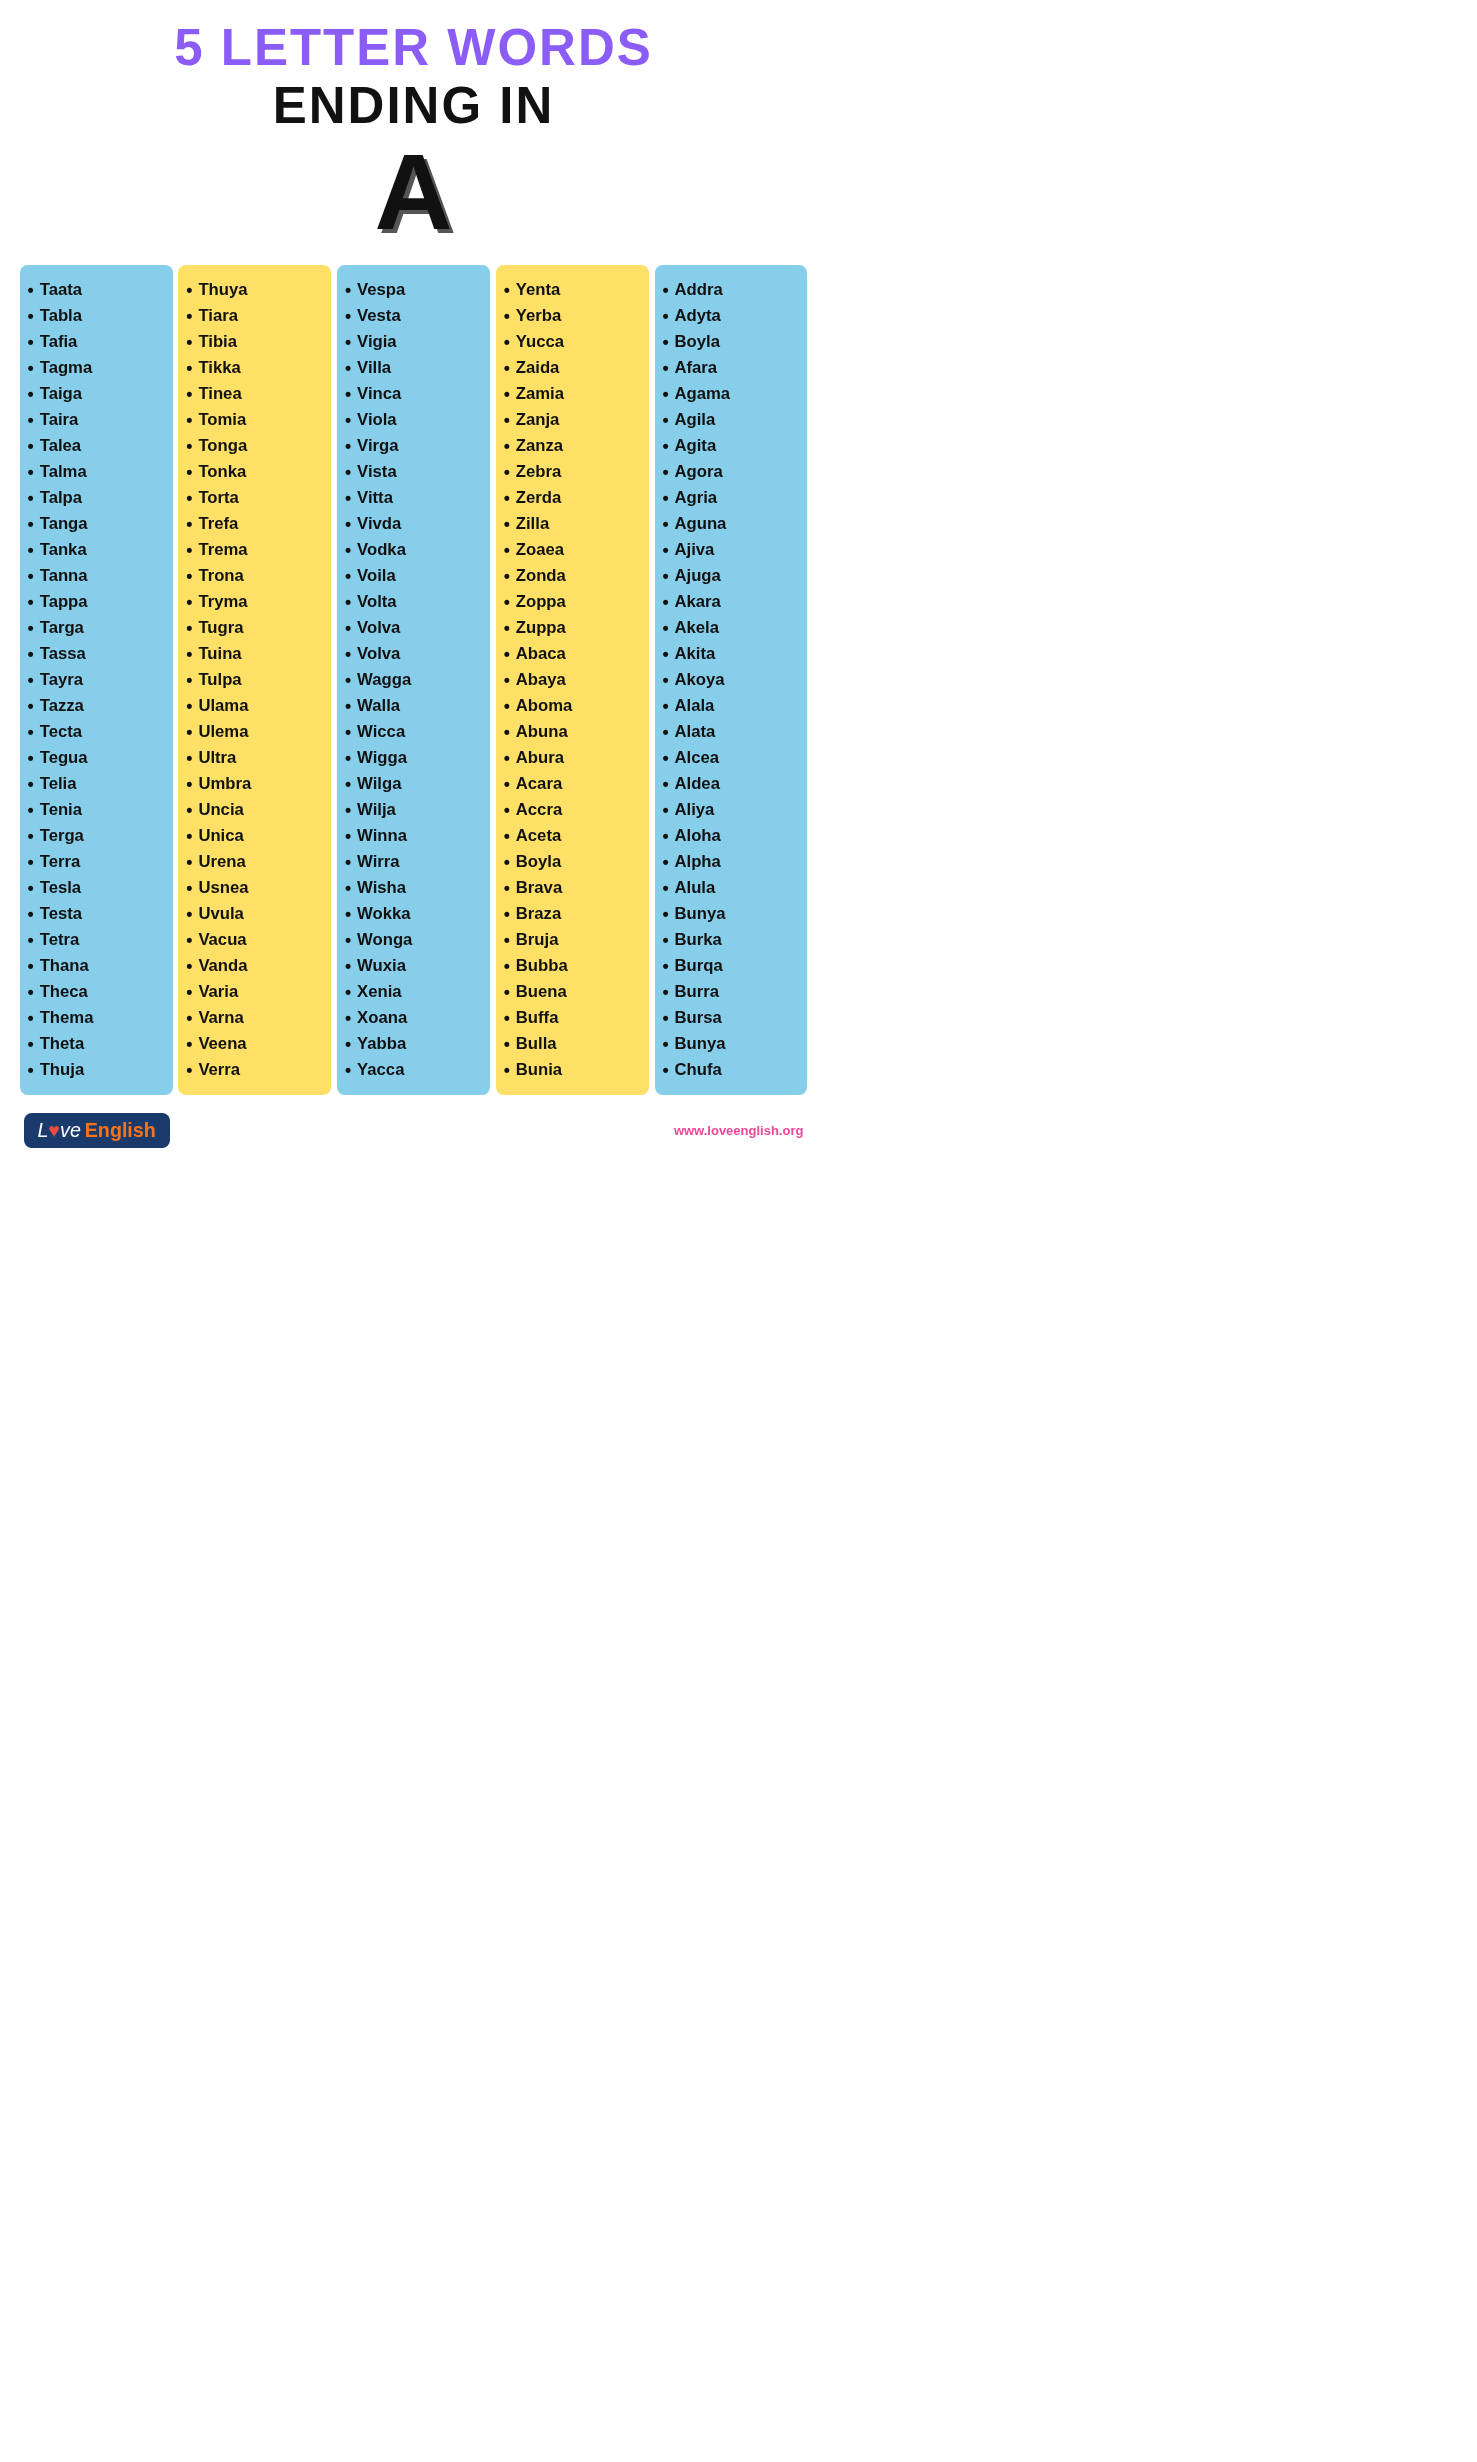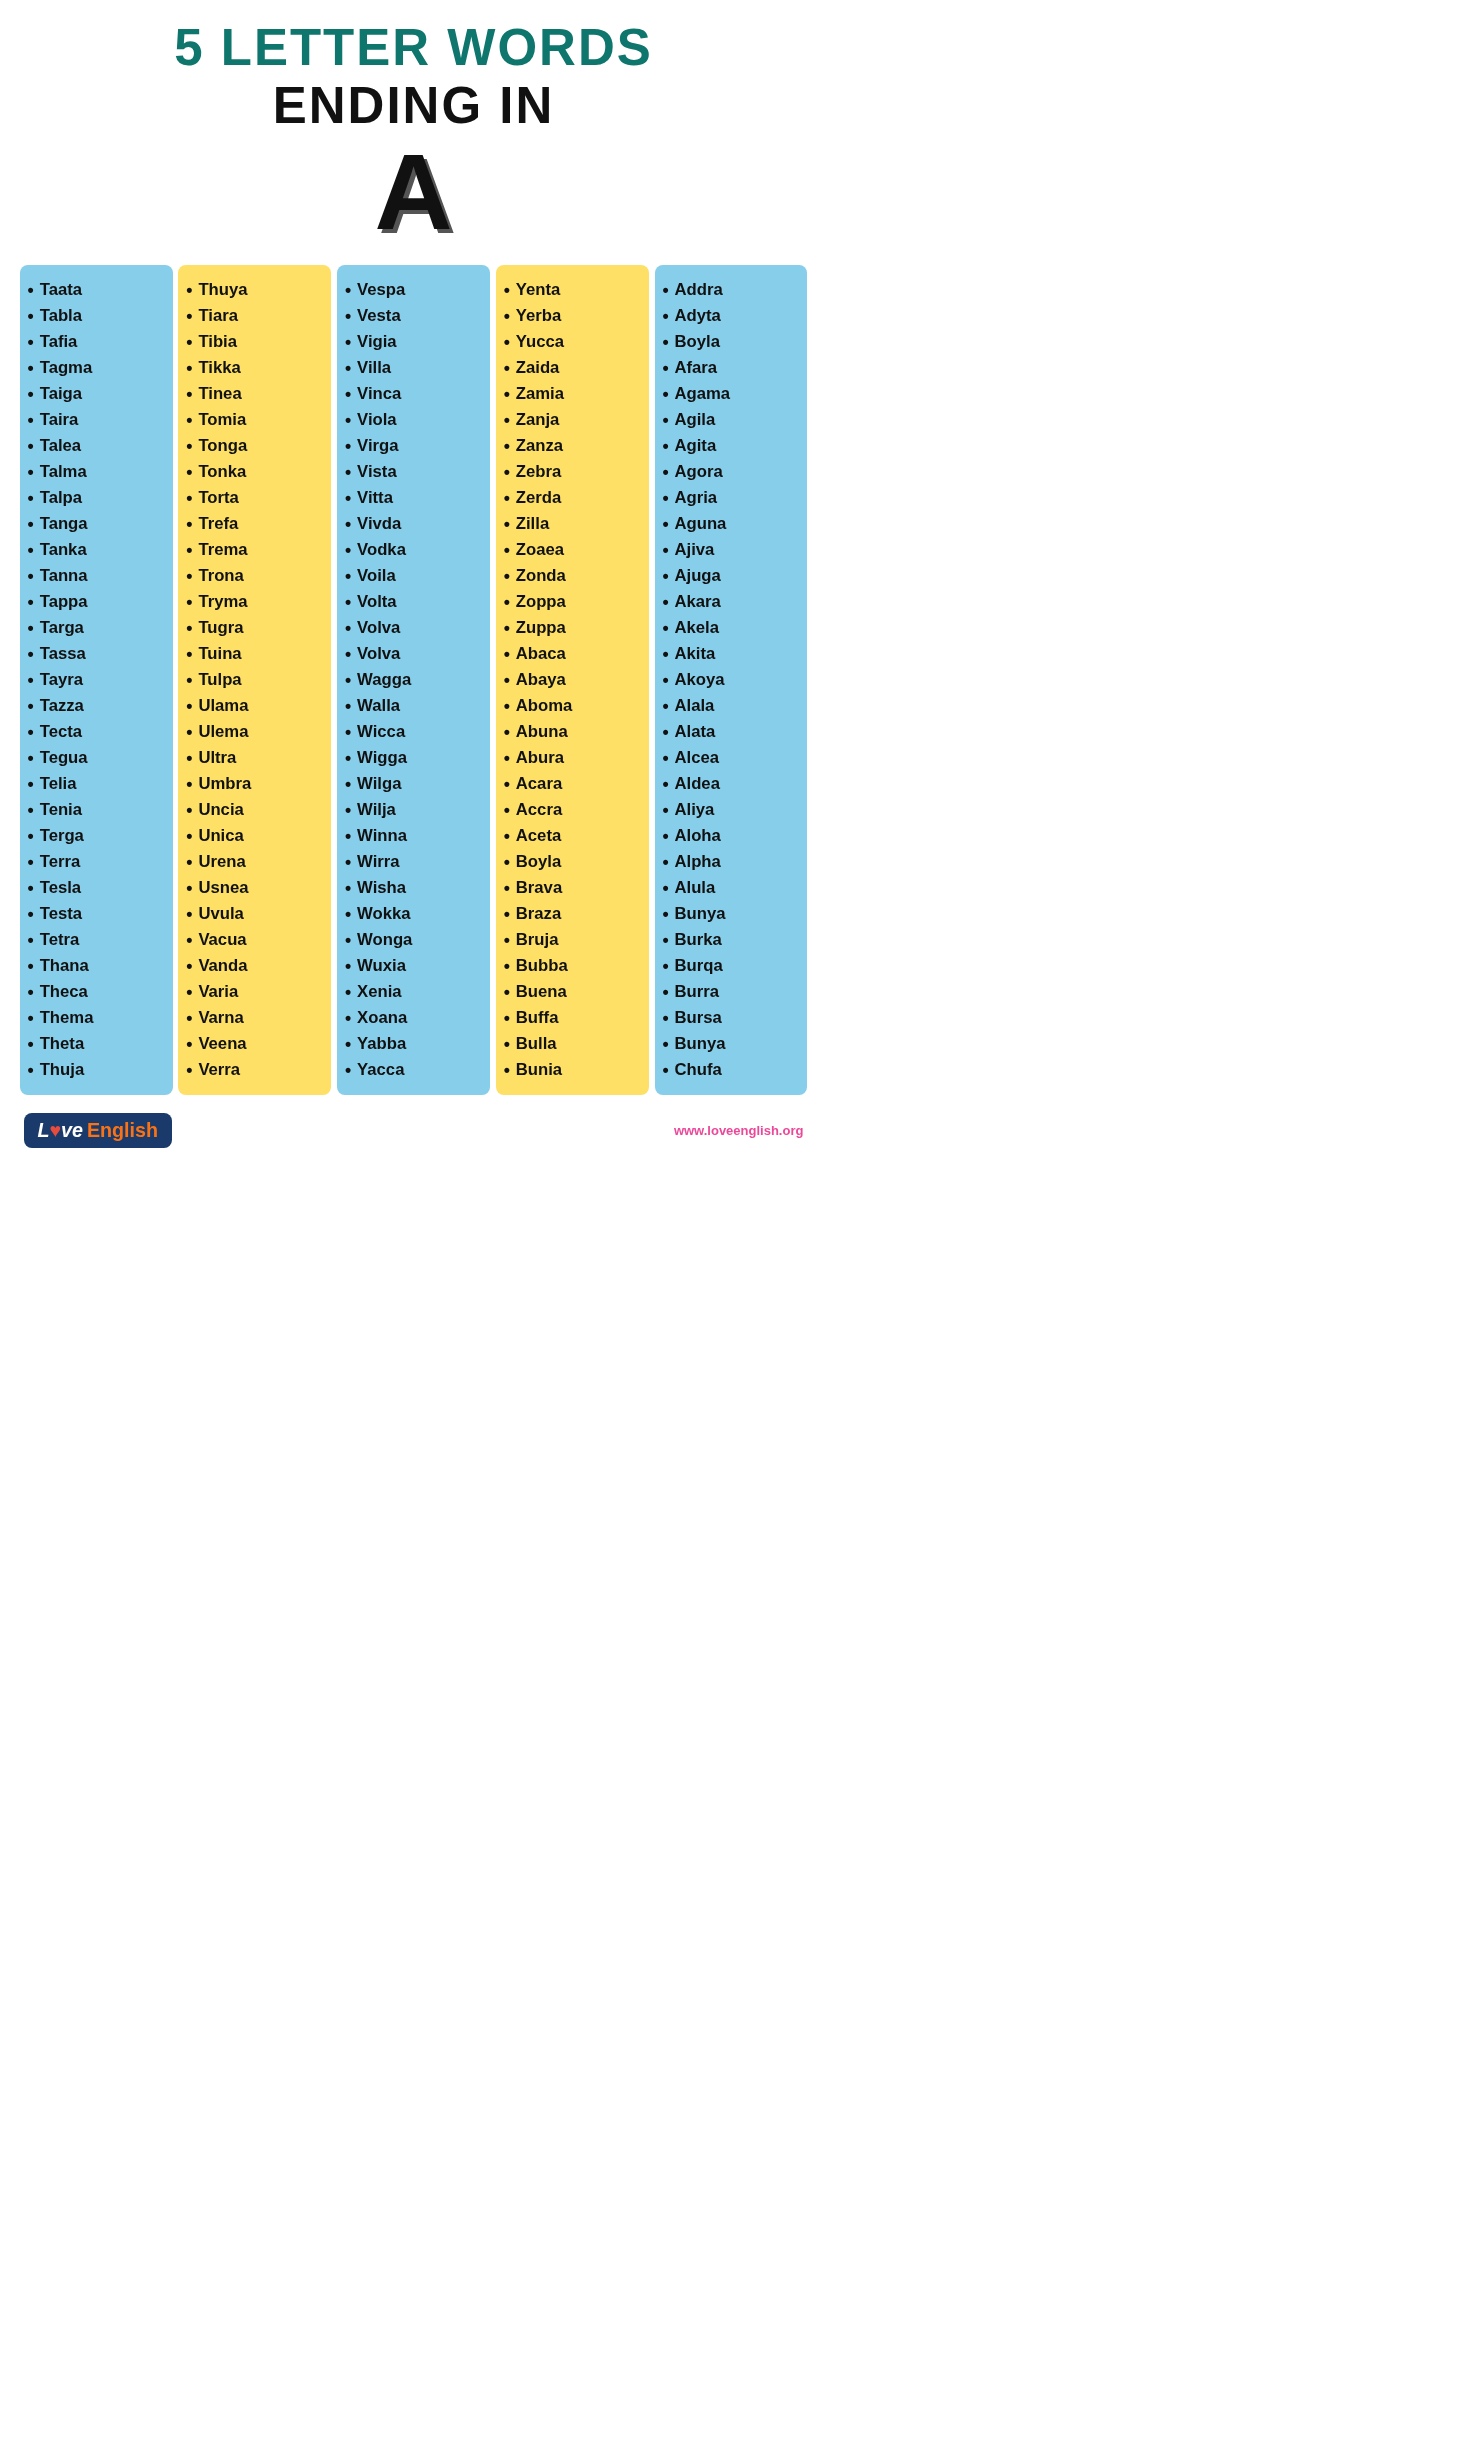--- a/index.html
+++ b/index.html
@@ -14,21 +14,21 @@
       text-align: center;
       margin-bottom: 19.7px;
       position: relative;
       display: flex;
       flex-direction: column;
       align-items: center;
     }
     .title-line1 {
       font-size: 51px;
       font-weight: 900;
-      color: #0f766e;
+      color: #8b5cf6;
       letter-spacing: 2px;
       line-height: 1.1;
     }
     .title-line2-wrap {
       display: flex;
       align-items: center;
       justify-content: center;
       gap: 3px;
       flex-direction: column;
     }
@@ -85,21 +85,21 @@
       background: #1a3a6b;
       border-radius: 7.9px;
       padding: 5.9px 13.8px;
       display: flex;
       align-items: center;
       gap: 3.9px;
     }
     .logo-love {
       color: white;
       font-size: 19.7px;
-      font-weight: 700;
+      font-weight: 400;
       font-style: italic;
     }
     .logo-love span {
       color: #e74c3c;
     }
     .logo-english {
       color: #f97316;
       font-size: 19.7px;
       font-weight: 700;
     }

